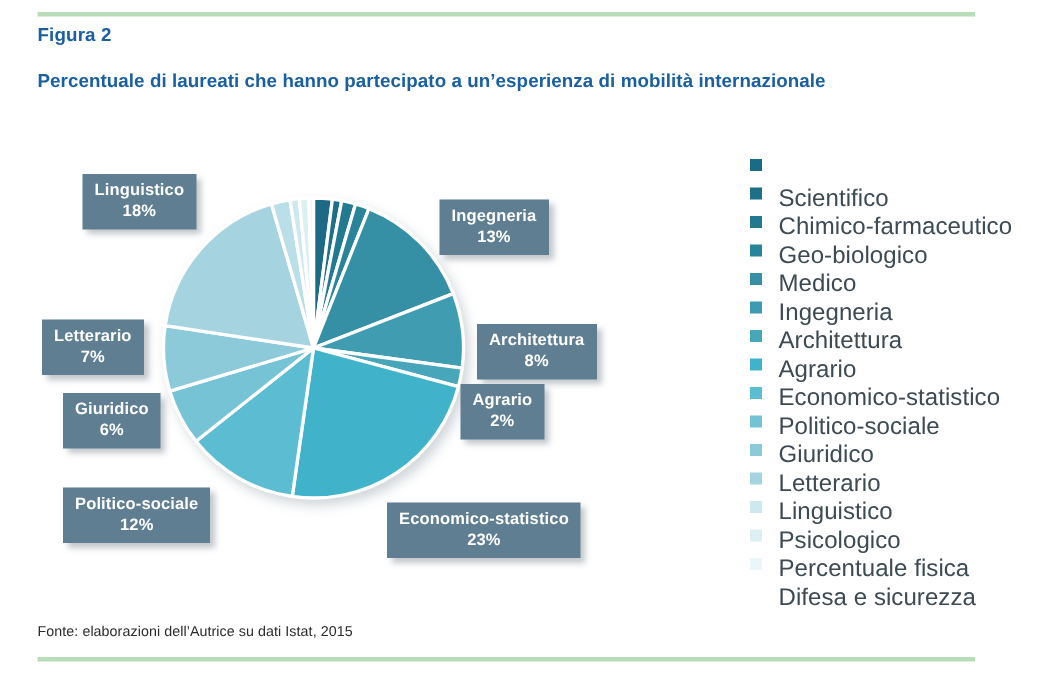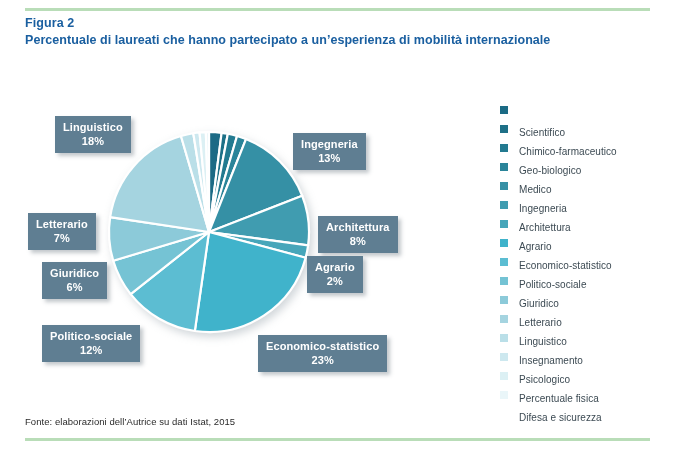--- a/index.html
+++ b/index.html
@@ -50,21 +50,21 @@
     color: #1a5fa0;
     line-height: 16px;
     letter-spacing: 0.1px;
   }
   .fig-title {
     font-size: 12.5px;
     font-weight: bold;
     color: #1a5fa0;
     line-height: 17px;
     letter-spacing: 0.05px;
-    margin-top: 1px;
+    margin-top: 15px;
     max-width: 580px;
   }
   .source-note {
     position: absolute;
     left: 25px;
     top: 416px;
     font-size: 9.5px;
     color: #2b2b2b;
     letter-spacing: 0.05px;
   }
@@ -114,21 +114,21 @@
     height: 19px;
   }
   .legend-swatch {
     width: 8px;
     height: 8px;
     flex: 0 0 8px;
     margin-right: 11px;
     margin-left: 3px;
   }
   .legend-label {
-    font-size: 10px;
+    font-size: 16px;
     color: #3c4a53;
     letter-spacing: 0.05px;
     line-height: 13px;
     margin-top: 46px;
   }
 </style>
 </head>
 <body>
 
 <div id="figure-root">
@@ -223,24 +223,20 @@
       </div>
       <div class="legend-row">
         <span class="legend-swatch" style="background: rgb(140, 202, 217);"></span>
         <span class="legend-label">Letterario</span>
       </div>
       <div class="legend-row">
         <span class="legend-swatch" style="background: rgb(165, 212, 224);"></span>
         <span class="legend-label">Linguistico</span>
       </div>
       <div class="legend-row">
-        <span class="legend-swatch" style="background: rgb(186, 223, 232);"></span>
-        <span class="legend-label">Insegnamento</span>
-      </div>
-      <div class="legend-row">
         <span class="legend-swatch" style="background: rgb(205, 232, 239);"></span>
         <span class="legend-label">Psicologico</span>
       </div>
       <div class="legend-row">
         <span class="legend-swatch" style="background: rgb(220, 240, 244);"></span>
         <span class="legend-label">Percentuale fisica</span>
       </div>
       <div class="legend-row">
         <span class="legend-swatch" style="background: rgb(234, 246, 249);"></span>
         <span class="legend-label">Difesa e sicurezza</span>

